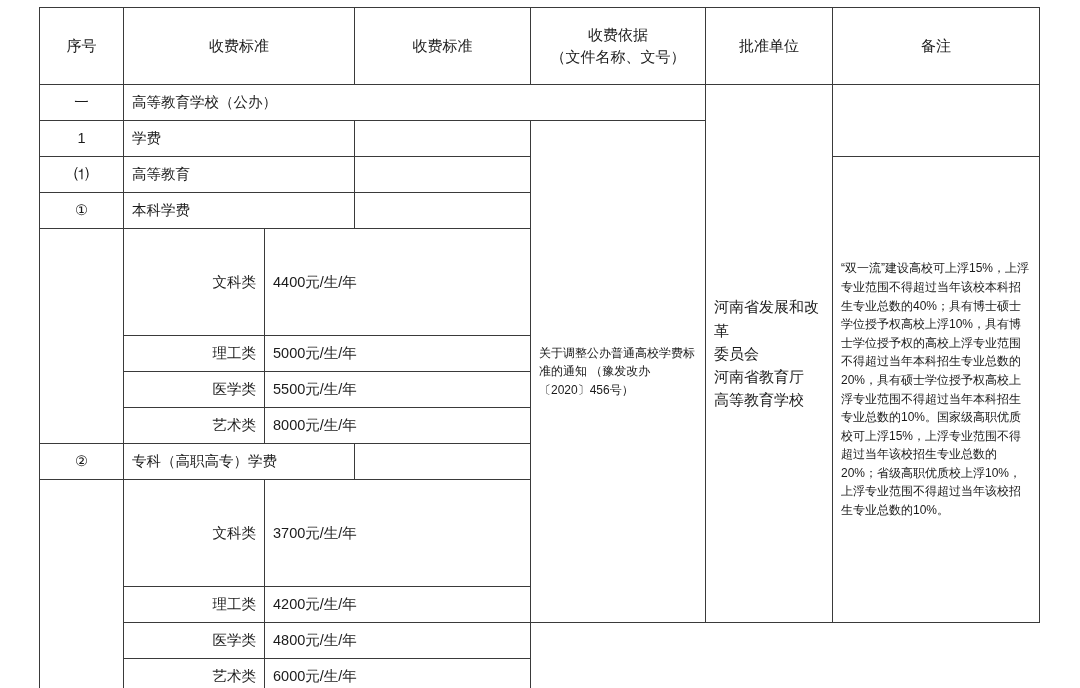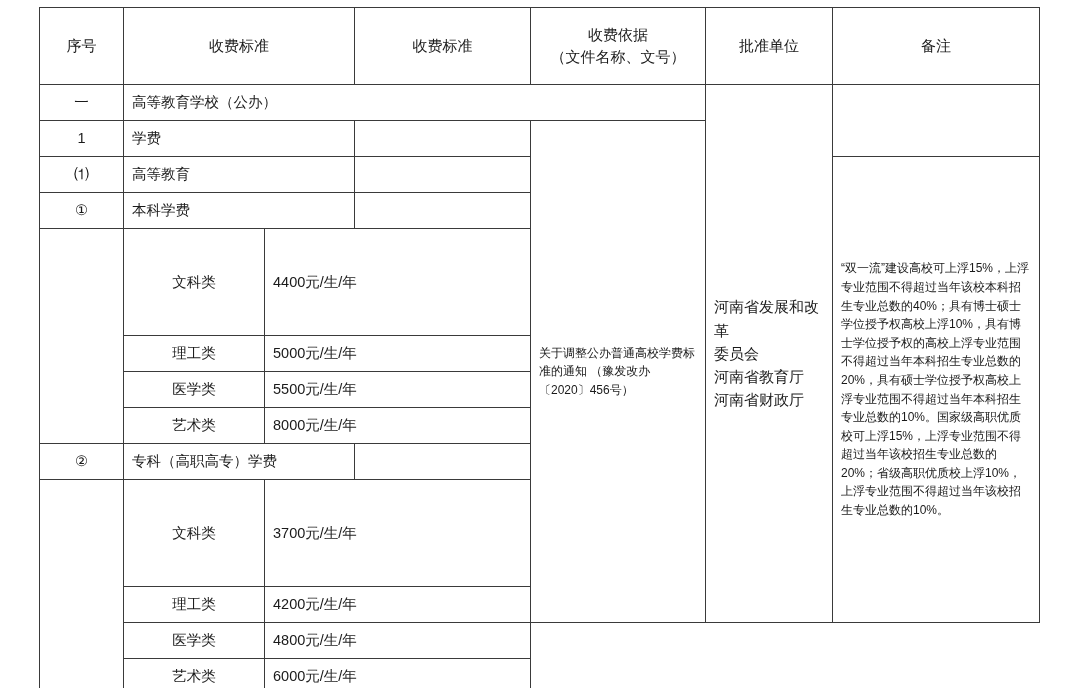--- a/index.html
+++ b/index.html
@@ -73,21 +73,21 @@
     padding: 6px 10px;
   }
   .remark-cell {
     font-size: 12px;
     line-height: 1.92;
     vertical-align: top;
     text-align: left;
     padding: 8px 10px;
   }
   .sub-label {
-    text-align: center;
+    text-align: right;
     padding-left: 12px;
   }
   .amount {
     text-align: left;
     padding-left: 12px;
   }
   .tall-cat { height: 96px; }
   .blank-cell { }
 </style>
 </head>
@@ -117,21 +117,21 @@
         <td>备注</td>
       </tr>
 
       <tr class="row-h">
         <td class="idx">一</td>
         <td colspan="4" class="left">高等教育学校（公办）</td>
         <td rowspan="11" class="org-cell">
           <div>河南省发展和改革</div>
           <div>委员会</div>
           <div>河南省教育厅</div>
-          <div>河南省财政厅</div>
+          <div>高等教育学校</div>
         </td>
         <td rowspan="2" class="blank-cell"></td>
       </tr>
 
       <tr class="row-h">
         <td class="idx bold">1</td>
         <td colspan="2" class="left bold">学费</td>
         <td></td>
         <td rowspan="10" class="basis-cell">关于调整公办普通高校学费标准的通知 （豫发改办〔2020〕456号）</td>
       </tr>

